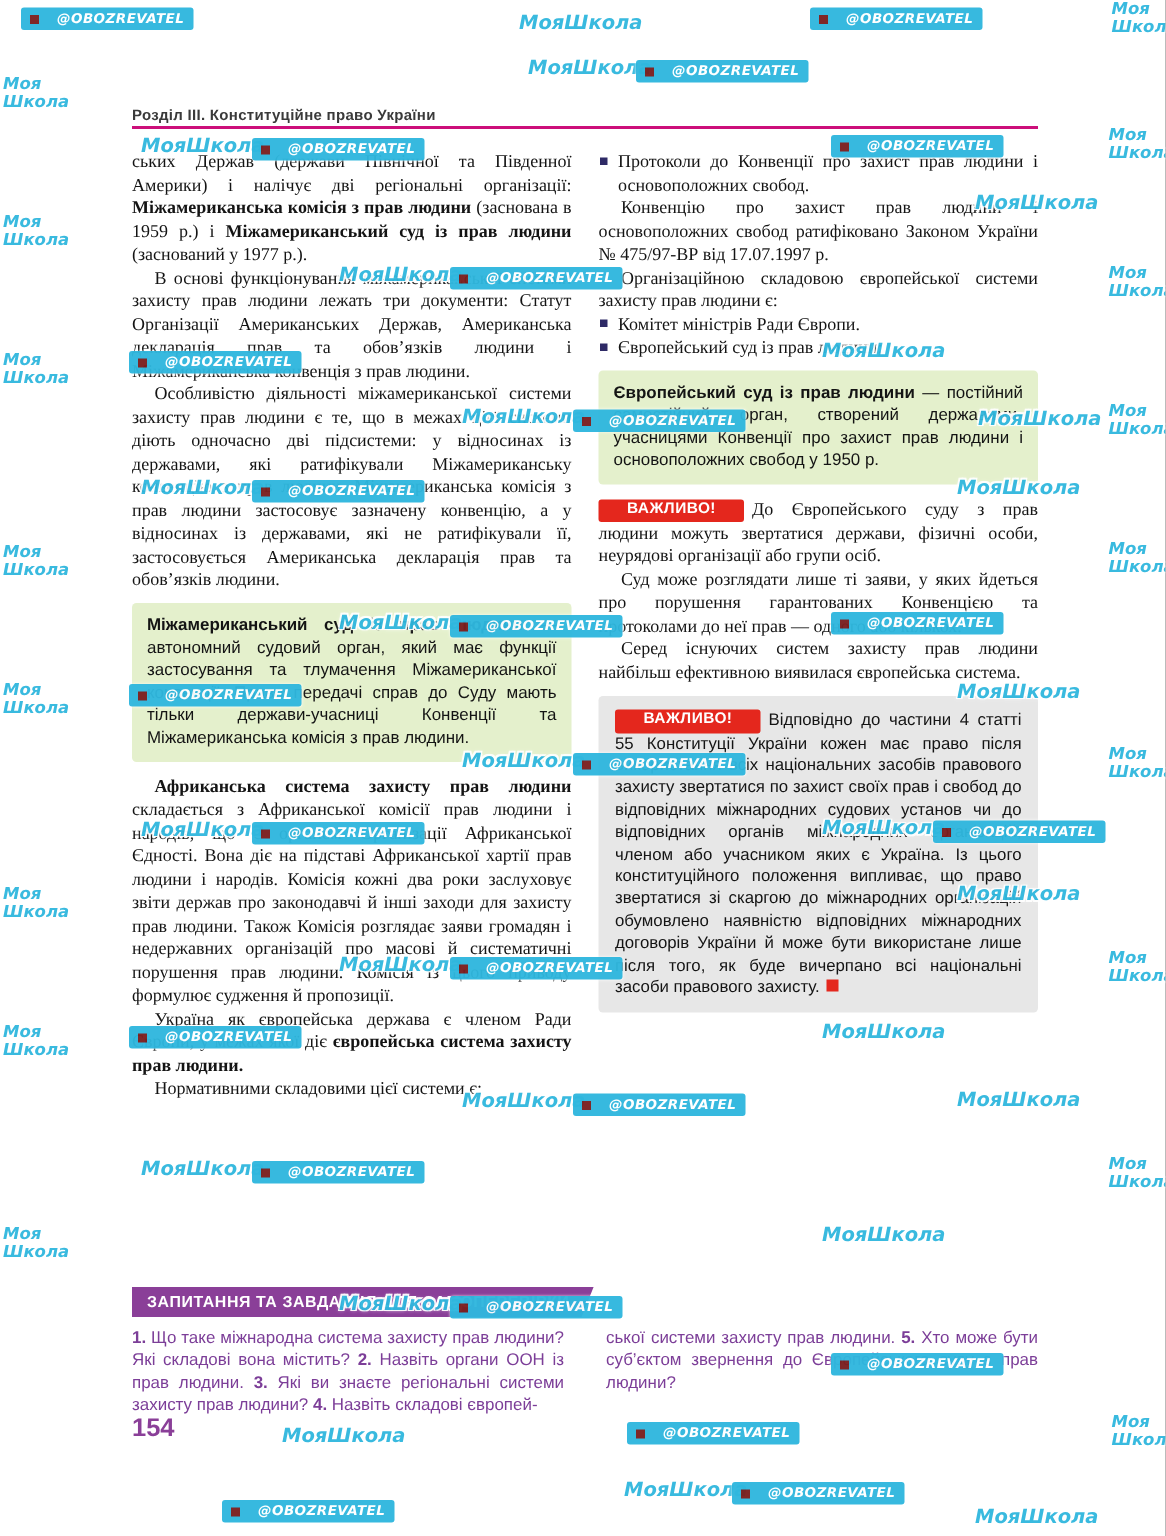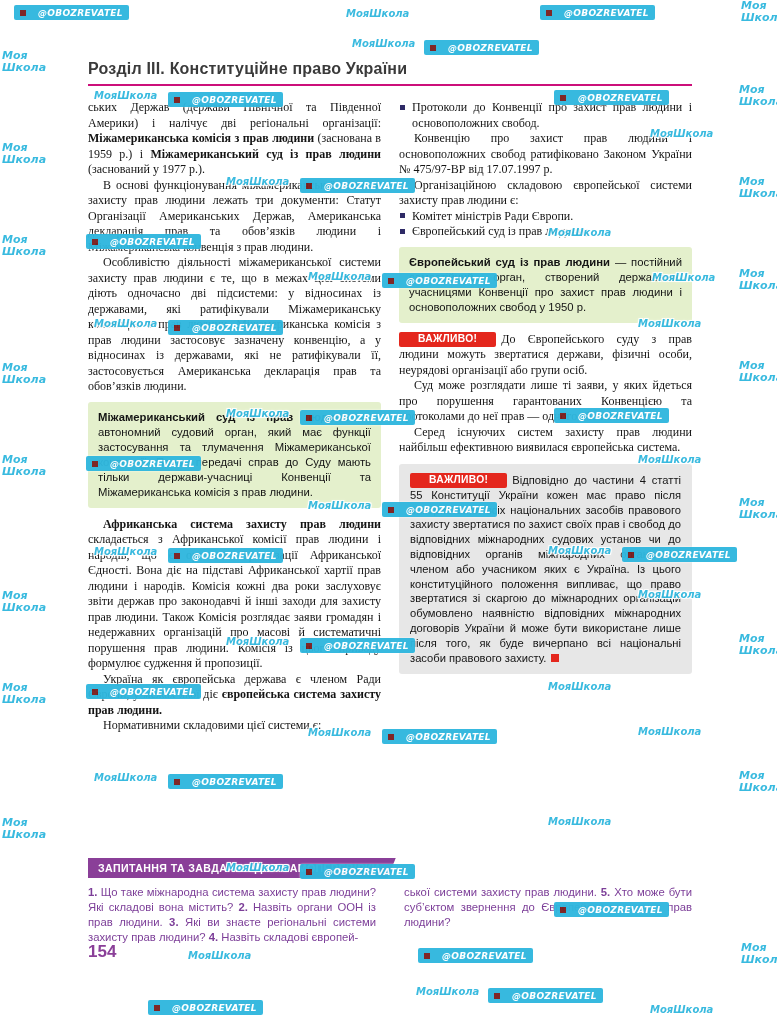--- a/index.html
+++ b/index.html
@@ -1,21 +1,21 @@
 <!DOCTYPE html>
 <html lang="uk" style="--rule: #cc0f7a; --accent_purple: #8a3f98; --important_red: #e4271d; --definition_green: #e4f0cc; --box_gray: #e7e7e7; --watermark_cyan: #2fb7de;"><head>
 <meta charset="utf-8">
 <style>
   html,body{margin:0;padding:0;background:#888;}
   .page{position:relative;width:777px;height:1024px;background:#ffffff;overflow:hidden;
         font-family:"Liberation Serif",serif;color:#141414;}
 
   
-  .chapter{position:absolute;left:88px;top:60px;font-family:"Liberation Sans",sans-serif;
-           font-weight:bold;font-size:16px;color:#3a3a3a;letter-spacing:.2px;}
+  .chapter{position:absolute;left:88px;top:72px;font-family:"Liberation Sans",sans-serif;
+           font-weight:bold;font-size:10px;color:#3a3a3a;letter-spacing:.2px;}
   .rule{position:absolute;left:88px;top:84px;width:604px;height:2px;background:var(--rule,#cc0f7a);}
 
   
   .columns{position:absolute;left:88px;top:100px;width:604px;height:758px;display:flex;gap:18px;
            overflow:hidden;font-size:12px;line-height:15.5px;text-align:justify;hyphens:auto;}
   .col{width:293px;}
   .bp{margin:0;text-align:justify;}
   .ind{text-indent:15px;}
   .impp{margin-top:7px;}
   b{font-weight:bold;}
@@ -40,21 +40,21 @@
           clip-path:polygon(0 0,100% 0,calc(100% - 8px) 100%,0 100%);}
   .sc-cols{display:flex;gap:28px;margin-top:7px;}
   .sc-col{width:294px;font-size:11.3px;line-height:15px;color:#7c3e98;text-align:justify;}
 
   .pagenum{position:absolute;left:88px;top:942px;font-family:"Liberation Sans",sans-serif;
            font-weight:bold;font-size:17px;color:var(--accent_purple,#8a3f98);}
 
   
   #watermarks{position:absolute;inset:0;pointer-events:none;}
   .wm{position:absolute;font-family:"DejaVu Sans",sans-serif;font-style:italic;font-weight:bold;white-space:nowrap;}
-  .wm-script{font-size:10px;color:var(--watermark_cyan,#2fb7de);opacity:.95;
+  .wm-script{font-size:13px;color:var(--watermark_cyan,#2fb7de);opacity:.95;
              text-shadow:-1px -1px 0 #fff,1px -1px 0 #fff,-1px 1px 0 #fff,1px 1px 0 #fff,0 0 3px #fff;}
   .wm-script2{font-size:11px;line-height:11.5px;color:var(--watermark_cyan,#2fb7de);opacity:.95;
              text-shadow:-1px -1px 0 #fff,1px -1px 0 #fff,-1px 1px 0 #fff,1px 1px 0 #fff,0 0 3px #fff;}
   .wm-badge{background:var(--watermark_cyan,#2fb7de);color:#fff;font-size:9px;padding:2.5px 6px;
             border-radius:2px;opacity:.96;display:flex;align-items:center;gap:12px;
             box-shadow:0 0 2px rgba(255,255,255,.85);letter-spacing:.3px;}
   .wm-badge .logo{width:6px;height:6px;background:#7a1f1f;display:inline-block;}
 </style>
 </head>
 <body>

